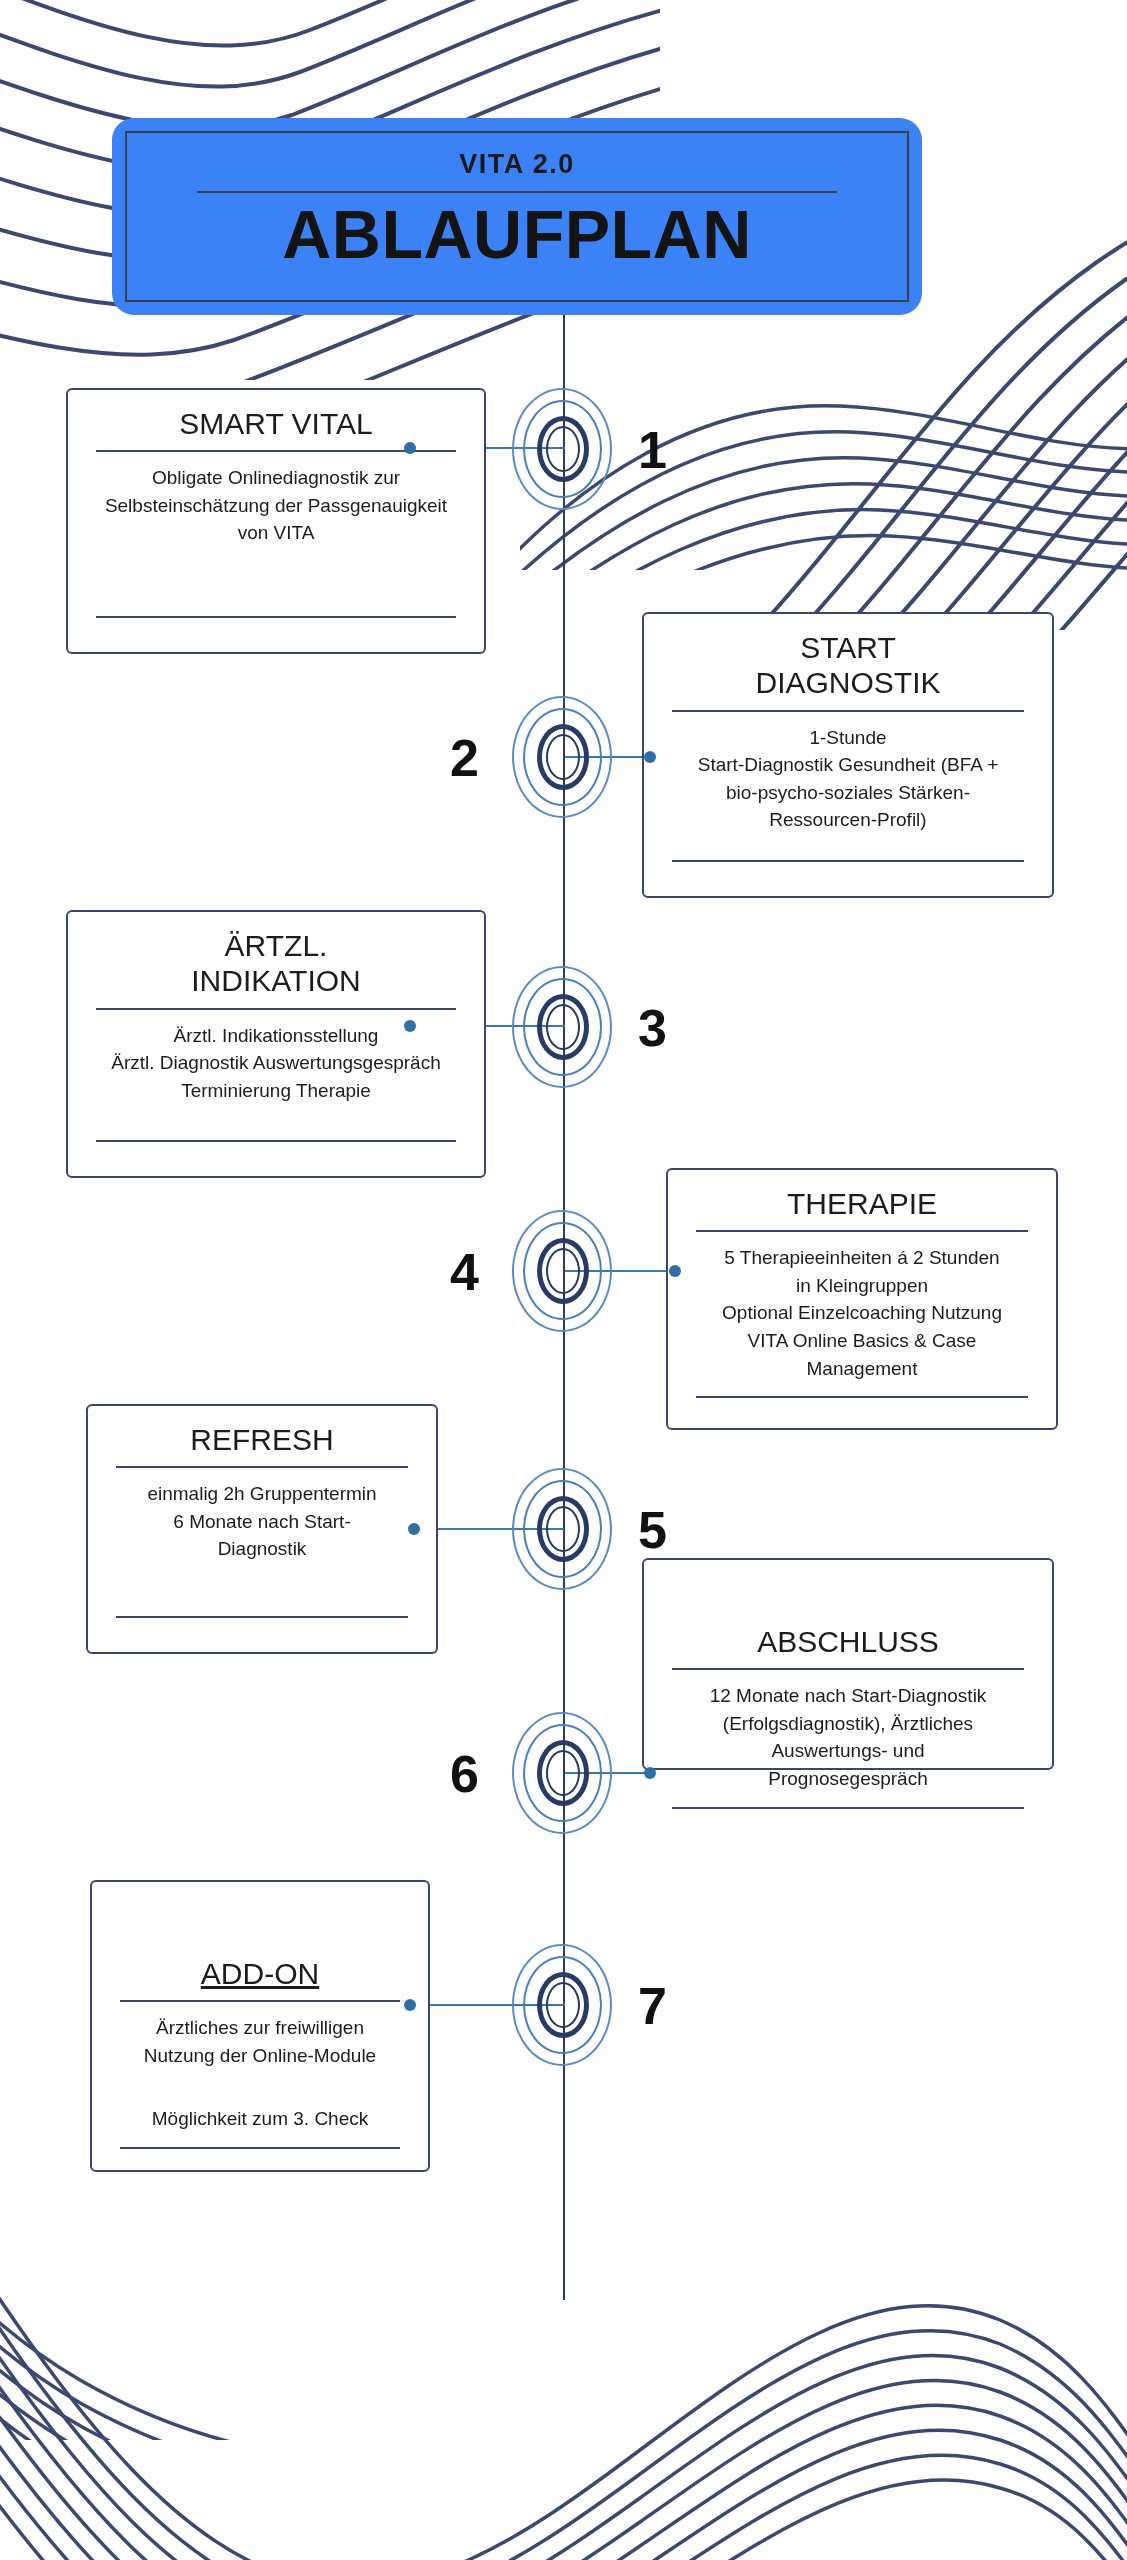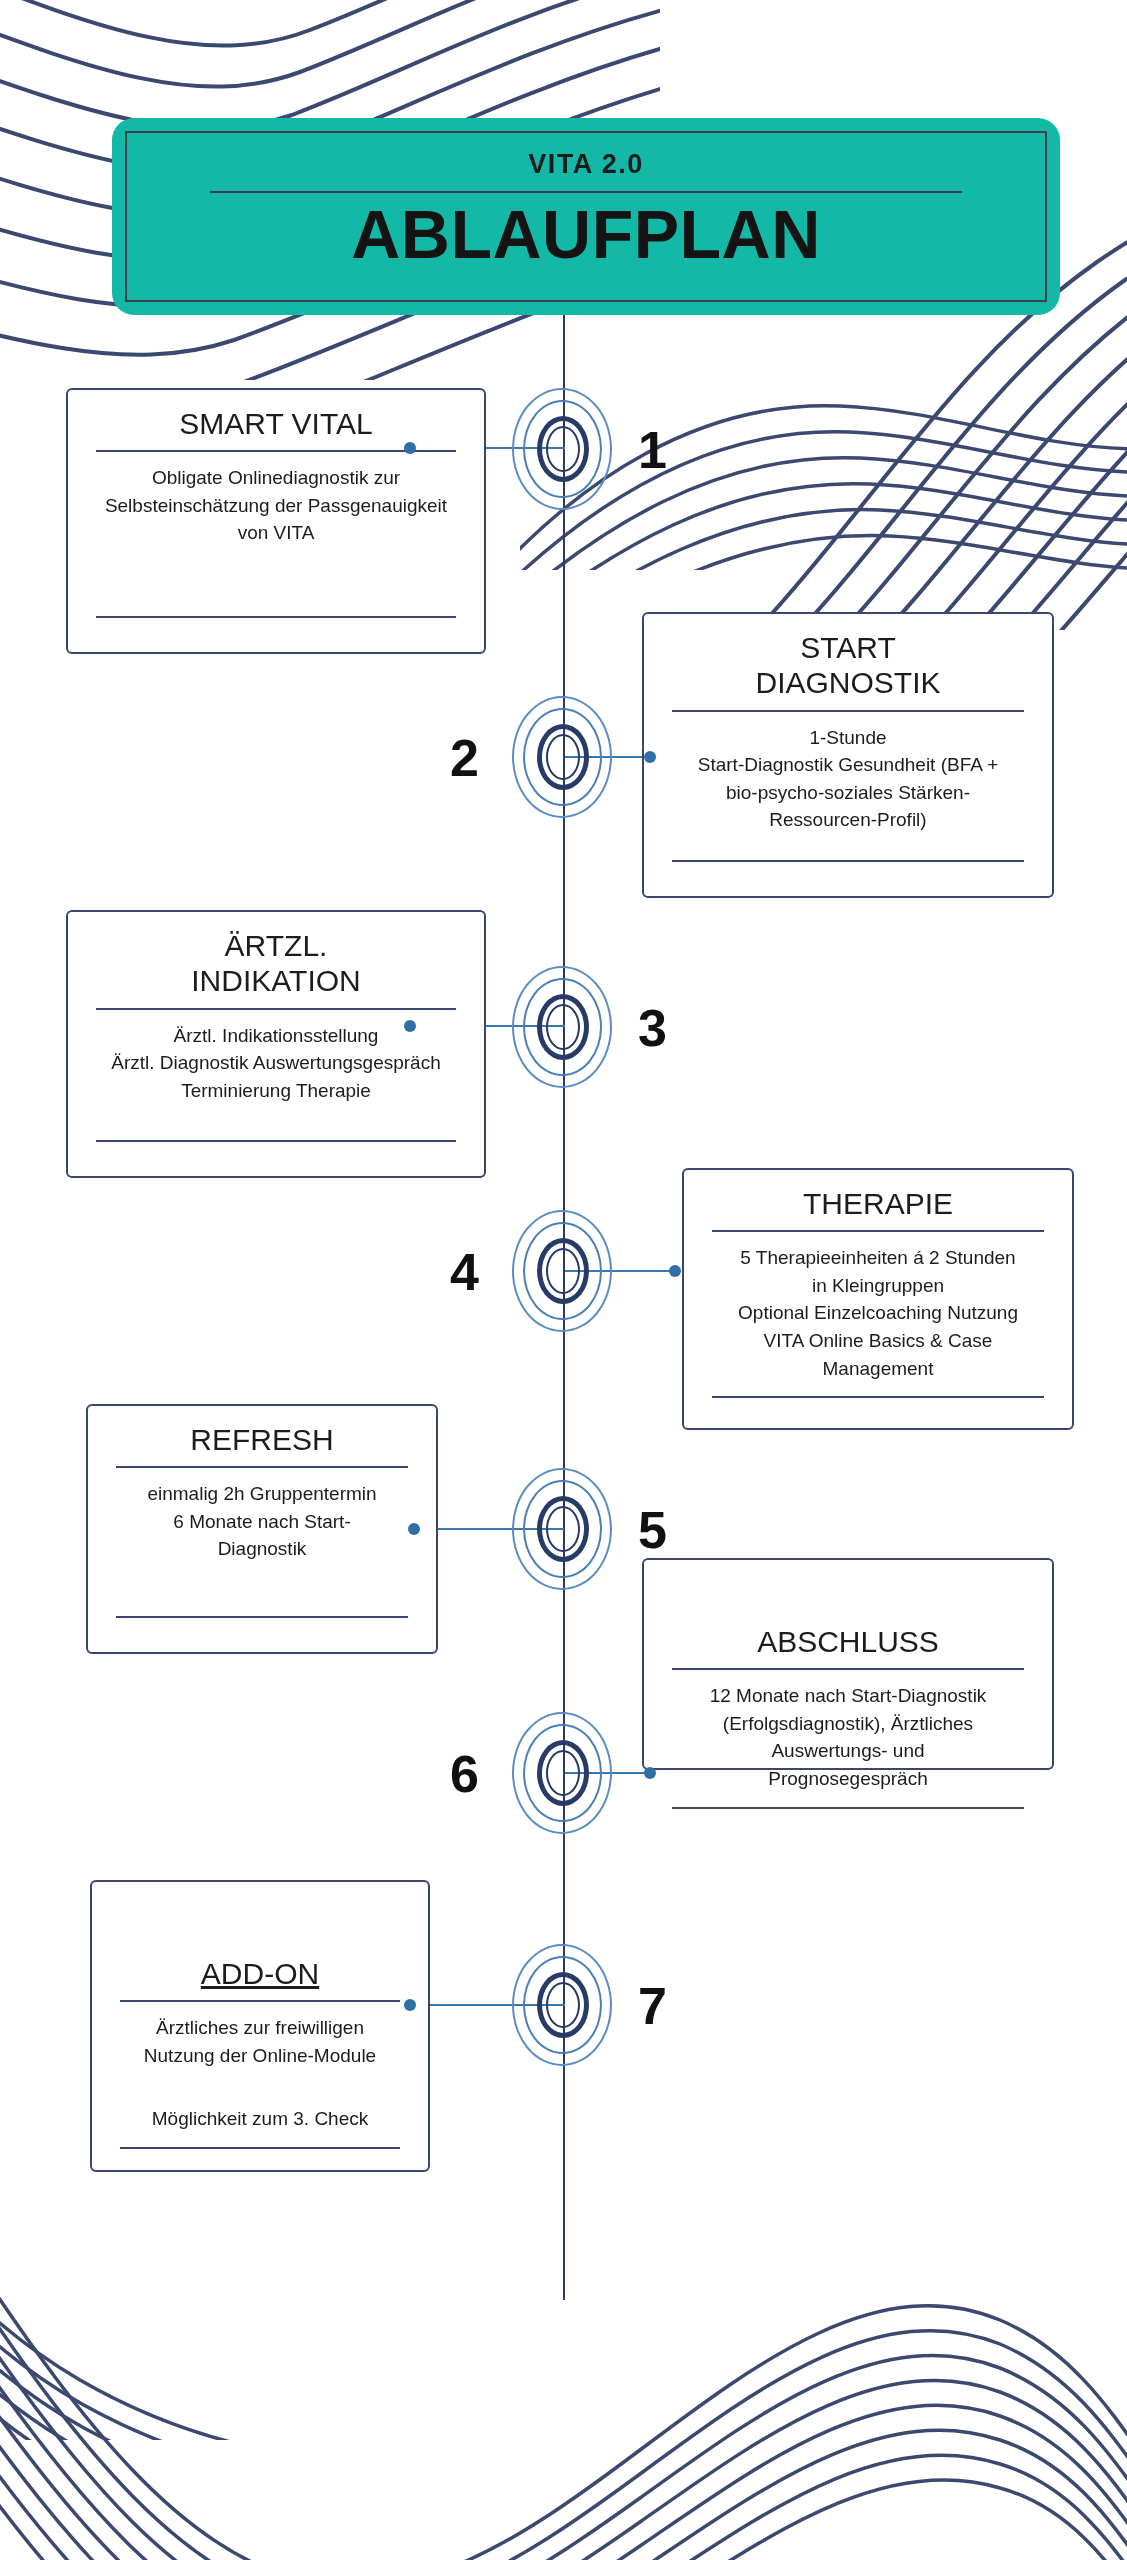--- a/index.html
+++ b/index.html
@@ -28,23 +28,23 @@
   .wave-top-right  { top: 170px;  right: -260px; width: 620px; height: 460px; }
   .wave-mid-right  { top: 150px;  left: 520px;  width: 720px; height: 420px; }
   .wave-bottom     { bottom: -20px; left: 0;    width: 1127px; height: 430px; }
   .wave-bottom-left{ bottom: 120px; left: -180px; width: 560px; height: 330px;}
 
   
   .header-banner {
     position: absolute;
     left: 112px;
     top: 118px;
-    width: 948px;
+    width: 810px;
     height: 197px;
-    background: #14b8a6;
+    background: #3b82f6;
     border-radius: 22px;
     box-sizing: border-box;
     padding: 13px;
     z-index: 6;
   }
   .header-inner {
     width: 100%;
     height: 100%;
     border: 2px solid #3b3f52;
     box-sizing: border-box;
@@ -360,21 +360,21 @@
         <div class="ring-mid"></div>
         <div class="ring-inner"></div>
         <div class="ring-core"></div>
       </div>
       <div class="step-number num-right" style="top:102px;">3</div>
     </div>
   </div>
 
   <div class="step" style="top:1160px">
     <div class="step-inner">
-      <div class="card card-flex" style="left:666px; top:8px; width:392px; height:262px;margin-left:16px;">
+      <div class="card card-flex" style="left:666px; top:8px; width:392px; height:262px;">
         <div class="card-title">THERAPIE</div>
         <div class="card-rule"></div>
         <div class="card-body">
           <p>5 Therapieeinheiten á 2 Stunden</p>
           <p>in Kleingruppen</p>
           <p>Optional Einzelcoaching Nutzung</p>
           <p>VITA Online Basics &amp; Case</p>
           <p>Management</p>
         </div>
         <div class="spacer-grow"></div>

